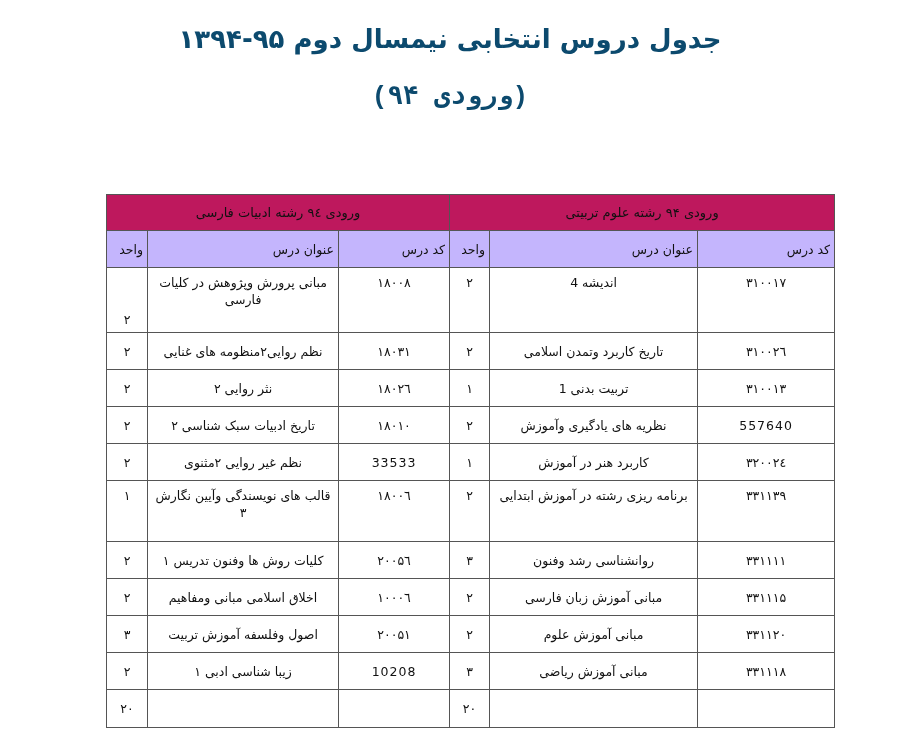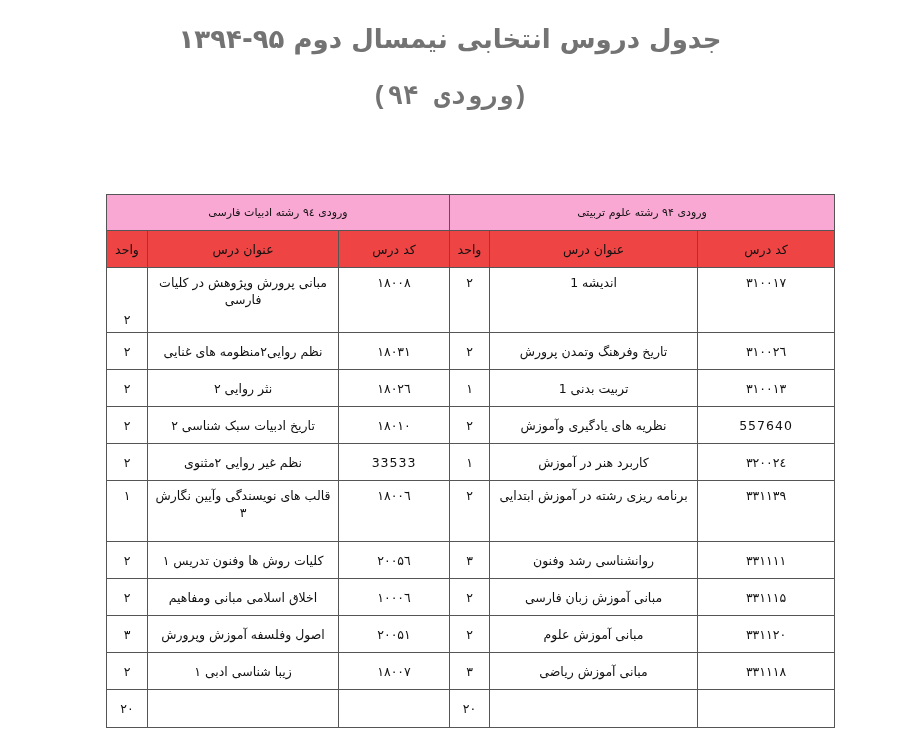--- a/index.html
+++ b/index.html
@@ -3,37 +3,37 @@
 <meta charset="utf-8">
 <style>
   html, body { margin: 0; padding: 0; background: #ffffff; }
   body {
     width: 900px; height: 751px; position: relative; overflow: hidden;
     font-family: "DejaVu Sans", sans-serif; color: #111;
   }
   .title {
     position: absolute; left: 0; width: 900px; text-align: center;
     font-family: "DejaVu Sans", sans-serif; font-weight: bold; font-size: 26px;
-    direction: rtl; color: #737373;
+    direction: rtl; color: #0c4a6e;
   }
   .title1 { top: 24px; }
   .title2 { top: 80px; font-family: Liberation Mono, monospace; }
   table.schedule {
     position: absolute; left: 106px; top: 194px; width: 720px;
     border-collapse: collapse; direction: rtl; table-layout: fixed;
     font-family: "DejaVu Sans", sans-serif; font-size: 12.5px;
   }
   table.schedule td, table.schedule th {
     border: 1px solid #555; padding: 0 4px; text-align: center;
     font-weight: normal; color: #111; line-height: 17px;
   }
   table.schedule tr.group-row th {
-    background: #f9a8d4; height: 35px; vertical-align: middle; font-size: 11px;
+    background: #be185d; height: 35px; vertical-align: middle; font-size: 13px;
   }
-  table.schedule tr.head-row th { height: 36px; vertical-align: middle; background: #ef4444; }
+  table.schedule tr.head-row th { height: 36px; vertical-align: middle; background: #c4b5fd; text-align: right; }
   table.schedule tr.data-row td { height: 36px; vertical-align: middle; }
   table.schedule tr.data-row.tall td { height: 54px; vertical-align: top; padding-top: 6px; }
   table.schedule tr.total-row td { height: 37px; vertical-align: middle; }
   td.unit-bottom { vertical-align: bottom !important; padding-bottom: 4px !important; }
   .code { letter-spacing: 1px; }
   col.c-code { width: 137px; }
   col.c-title { width: 208px; }
   col.c-unit { width: 40px; }
   col.c-code2 { width: 111px; }
   col.c-title2 { width: 191px; }
@@ -63,29 +63,29 @@
     <th>کد درس</th>
     <th>عنوان درس</th>
     <th>واحد</th>
     <th>کد درس</th>
     <th>عنوان درس</th>
     <th>واحد</th>
   </tr>
 
   <tr class="data-row tall">
     <td class="code">۳۱۰۰۱۷</td>
-    <td>اندیشه 1</td>
+    <td>اندیشه 4</td>
     <td>۲</td>
     <td class="code">۱۸۰۰۸</td>
     <td>مبانی پرورش وپژوهش در کلیات فارسی</td>
     <td class="unit-bottom">۲</td>
   </tr>
   <tr class="data-row">
     <td class="code">۳۱۰۰۲٦</td>
-    <td>تاریخ وفرهنگ وتمدن پرورش</td>
+    <td>تاریخ کاربرد وتمدن اسلامی</td>
     <td>۲</td>
     <td class="code">۱۸۰۳۱</td>
     <td>نظم روایی۲منظومه های غنایی</td>
     <td>۲</td>
   </tr>
   <tr class="data-row">
     <td class="code">۳۱۰۰۱۳</td>
     <td>تربیت بدنی 1</td>
     <td>۱</td>
     <td class="code">۱۸۰۲٦</td>
@@ -130,28 +130,28 @@
     <td>۲</td>
     <td class="code">۱۰۰۰٦</td>
     <td>اخلاق اسلامی مبانی ومفاهیم</td>
     <td>۲</td>
   </tr>
   <tr class="data-row">
     <td class="code">۳۳۱۱۲۰</td>
     <td>مبانی آموزش علوم</td>
     <td>۲</td>
     <td class="code">۲۰۰۵۱</td>
-    <td>اصول وفلسفه آموزش وپرورش</td>
+    <td>اصول وفلسفه آموزش تربیت</td>
     <td>۳</td>
   </tr>
   <tr class="data-row">
     <td class="code">۳۳۱۱۱۸</td>
     <td>مبانی آموزش ریاضی</td>
     <td>۳</td>
-    <td class="code">۱۸۰۰۷</td>
+    <td class="code">10208</td>
     <td>زیبا شناسی ادبی ۱</td>
     <td>۲</td>
   </tr>
 
   <tr class="total-row">
     <td></td>
     <td></td>
     <td>۲۰</td>
     <td></td>
     <td></td>

